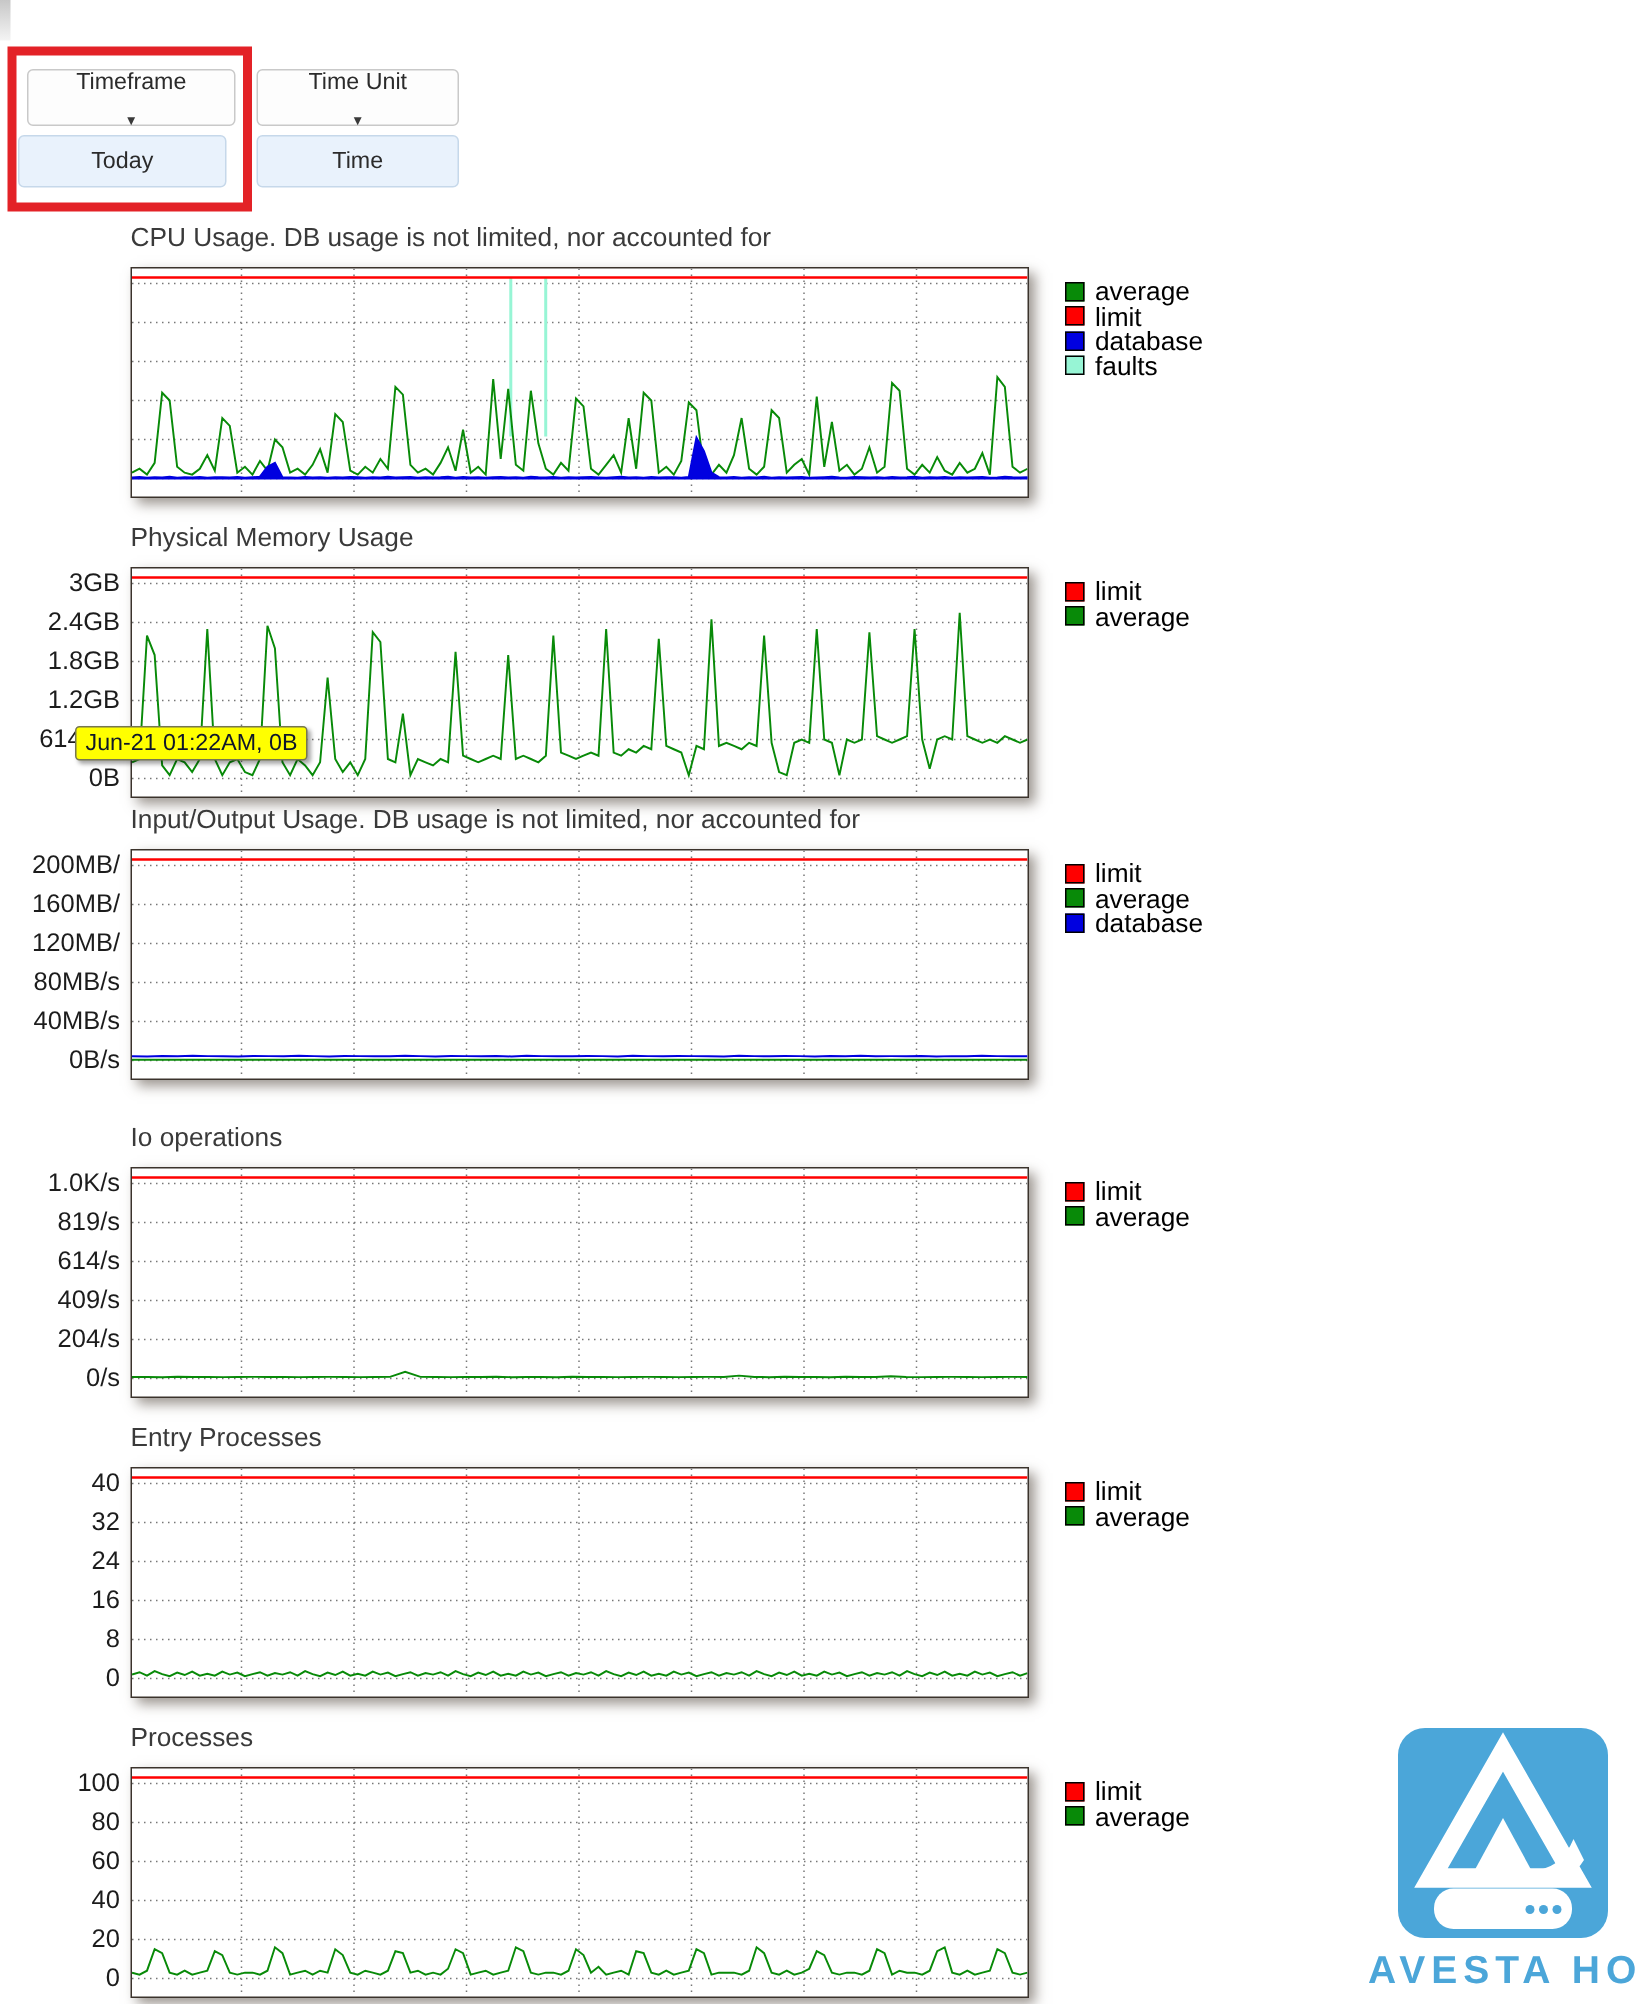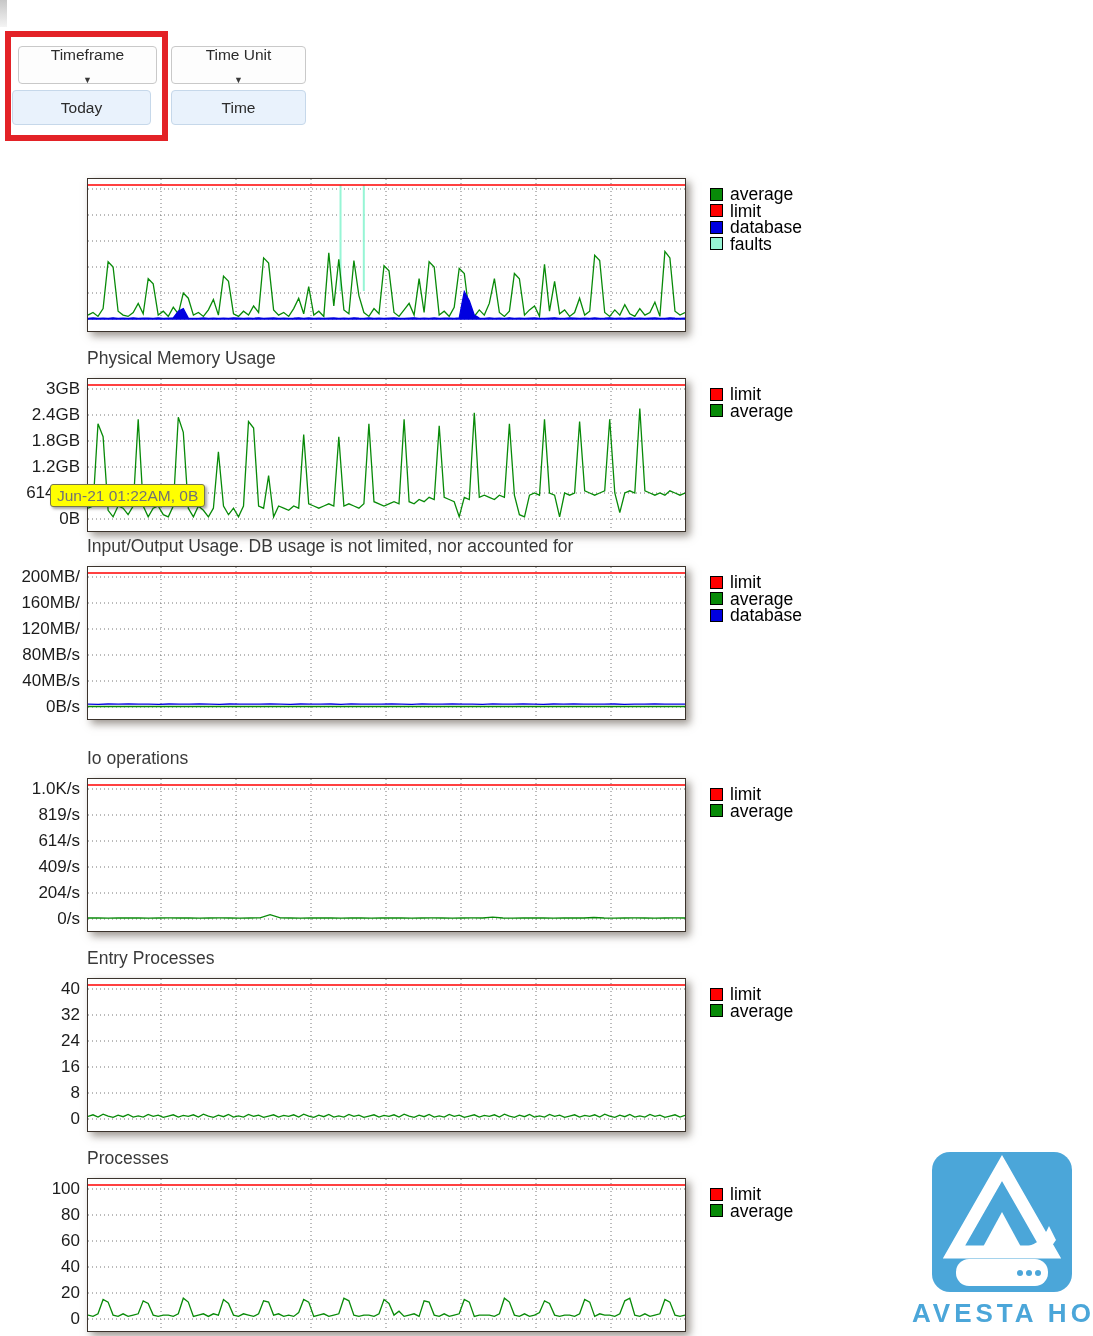--- a/index.html
+++ b/index.html
@@ -25,21 +25,21 @@
   .plot{position:absolute;left:87px;top:33px;width:599px;height:154px;background:#fff;
     border:1px solid #3b332c;box-sizing:border-box;
     box-shadow:4px 4px 8px rgba(90,80,70,.6);}
   .plot svg{display:block;}
   .legend{position:absolute;left:710px;top:41px;}
   .legend-item{display:flex;align-items:center;gap:7px;height:16.5px;line-height:16.5px;
     font-size:17.5px;color:#000;}
   .legend-swatch{width:13px;height:13px;border:1px solid #000;box-sizing:border-box;flex:none;}
 
   .tooltip{position:absolute;left:50px;top:484px;background:#ffff00;border:1px solid #77774f;
-    border-radius:3px;padding:0 6px;font-size:15.5px;color:#737373;line-height:21px;
+    border-radius:3px;padding:0 6px;font-size:15.5px;color:#0f172a;line-height:21px;
     white-space:nowrap;z-index:5;box-shadow:2px 2px 3px rgba(0,0,0,.35);}
 
   .logo{position:absolute;left:912px;top:1152px;width:180px;text-align:center;}
   .logo-badge{width:140px;height:140px;margin:0 auto;background:#4ba6d9;border-radius:18px;overflow:hidden;}
   .logo-text{margin-top:6px;font-size:26px;font-weight:600;letter-spacing:4px;color:#4ba6d9;white-space:nowrap;}
 </style>
 </head>
 <body>
 
 <div id="page">
@@ -60,20 +60,21 @@
 
   <button class="btn val" style="left:12px;top:90px;width:139px;height:35px">
     <span>Today</span>
   </button>
 
   <button class="btn val" style="left:171px;top:90px;width:135px;height:35px">
     <span>Time</span>
   </button>
 
   <section class="chart-block" style="top:145px">
+    <div class="chart-title">CPU Usage. DB usage is not limited, nor accounted for</div>
     <div class="plot">
         <svg viewBox="0 0 597 152" width="100%" height="100%" preserveAspectRatio="none">
           <line x1="0" y1="10" x2="597" y2="10" stroke="#777777" stroke-width="1" stroke-dasharray="1 3"></line>
           <line x1="0" y1="36" x2="597" y2="36" stroke="#777777" stroke-width="1" stroke-dasharray="1 3"></line>
           <line x1="0" y1="62" x2="597" y2="62" stroke="#777777" stroke-width="1" stroke-dasharray="1 3"></line>
           <line x1="0" y1="88" x2="597" y2="88" stroke="#777777" stroke-width="1" stroke-dasharray="1 3"></line>
           <line x1="0" y1="114" x2="597" y2="114" stroke="#777777" stroke-width="1" stroke-dasharray="1 3"></line>
           <line x1="0" y1="140" x2="597" y2="140" stroke="#777777" stroke-width="1" stroke-dasharray="1 3"></line>
           <line x1="73" y1="0" x2="73" y2="152" stroke="#777777" stroke-width="1" stroke-dasharray="1 3"></line>
           <line x1="148" y1="0" x2="148" y2="152" stroke="#777777" stroke-width="1" stroke-dasharray="1 3"></line>

